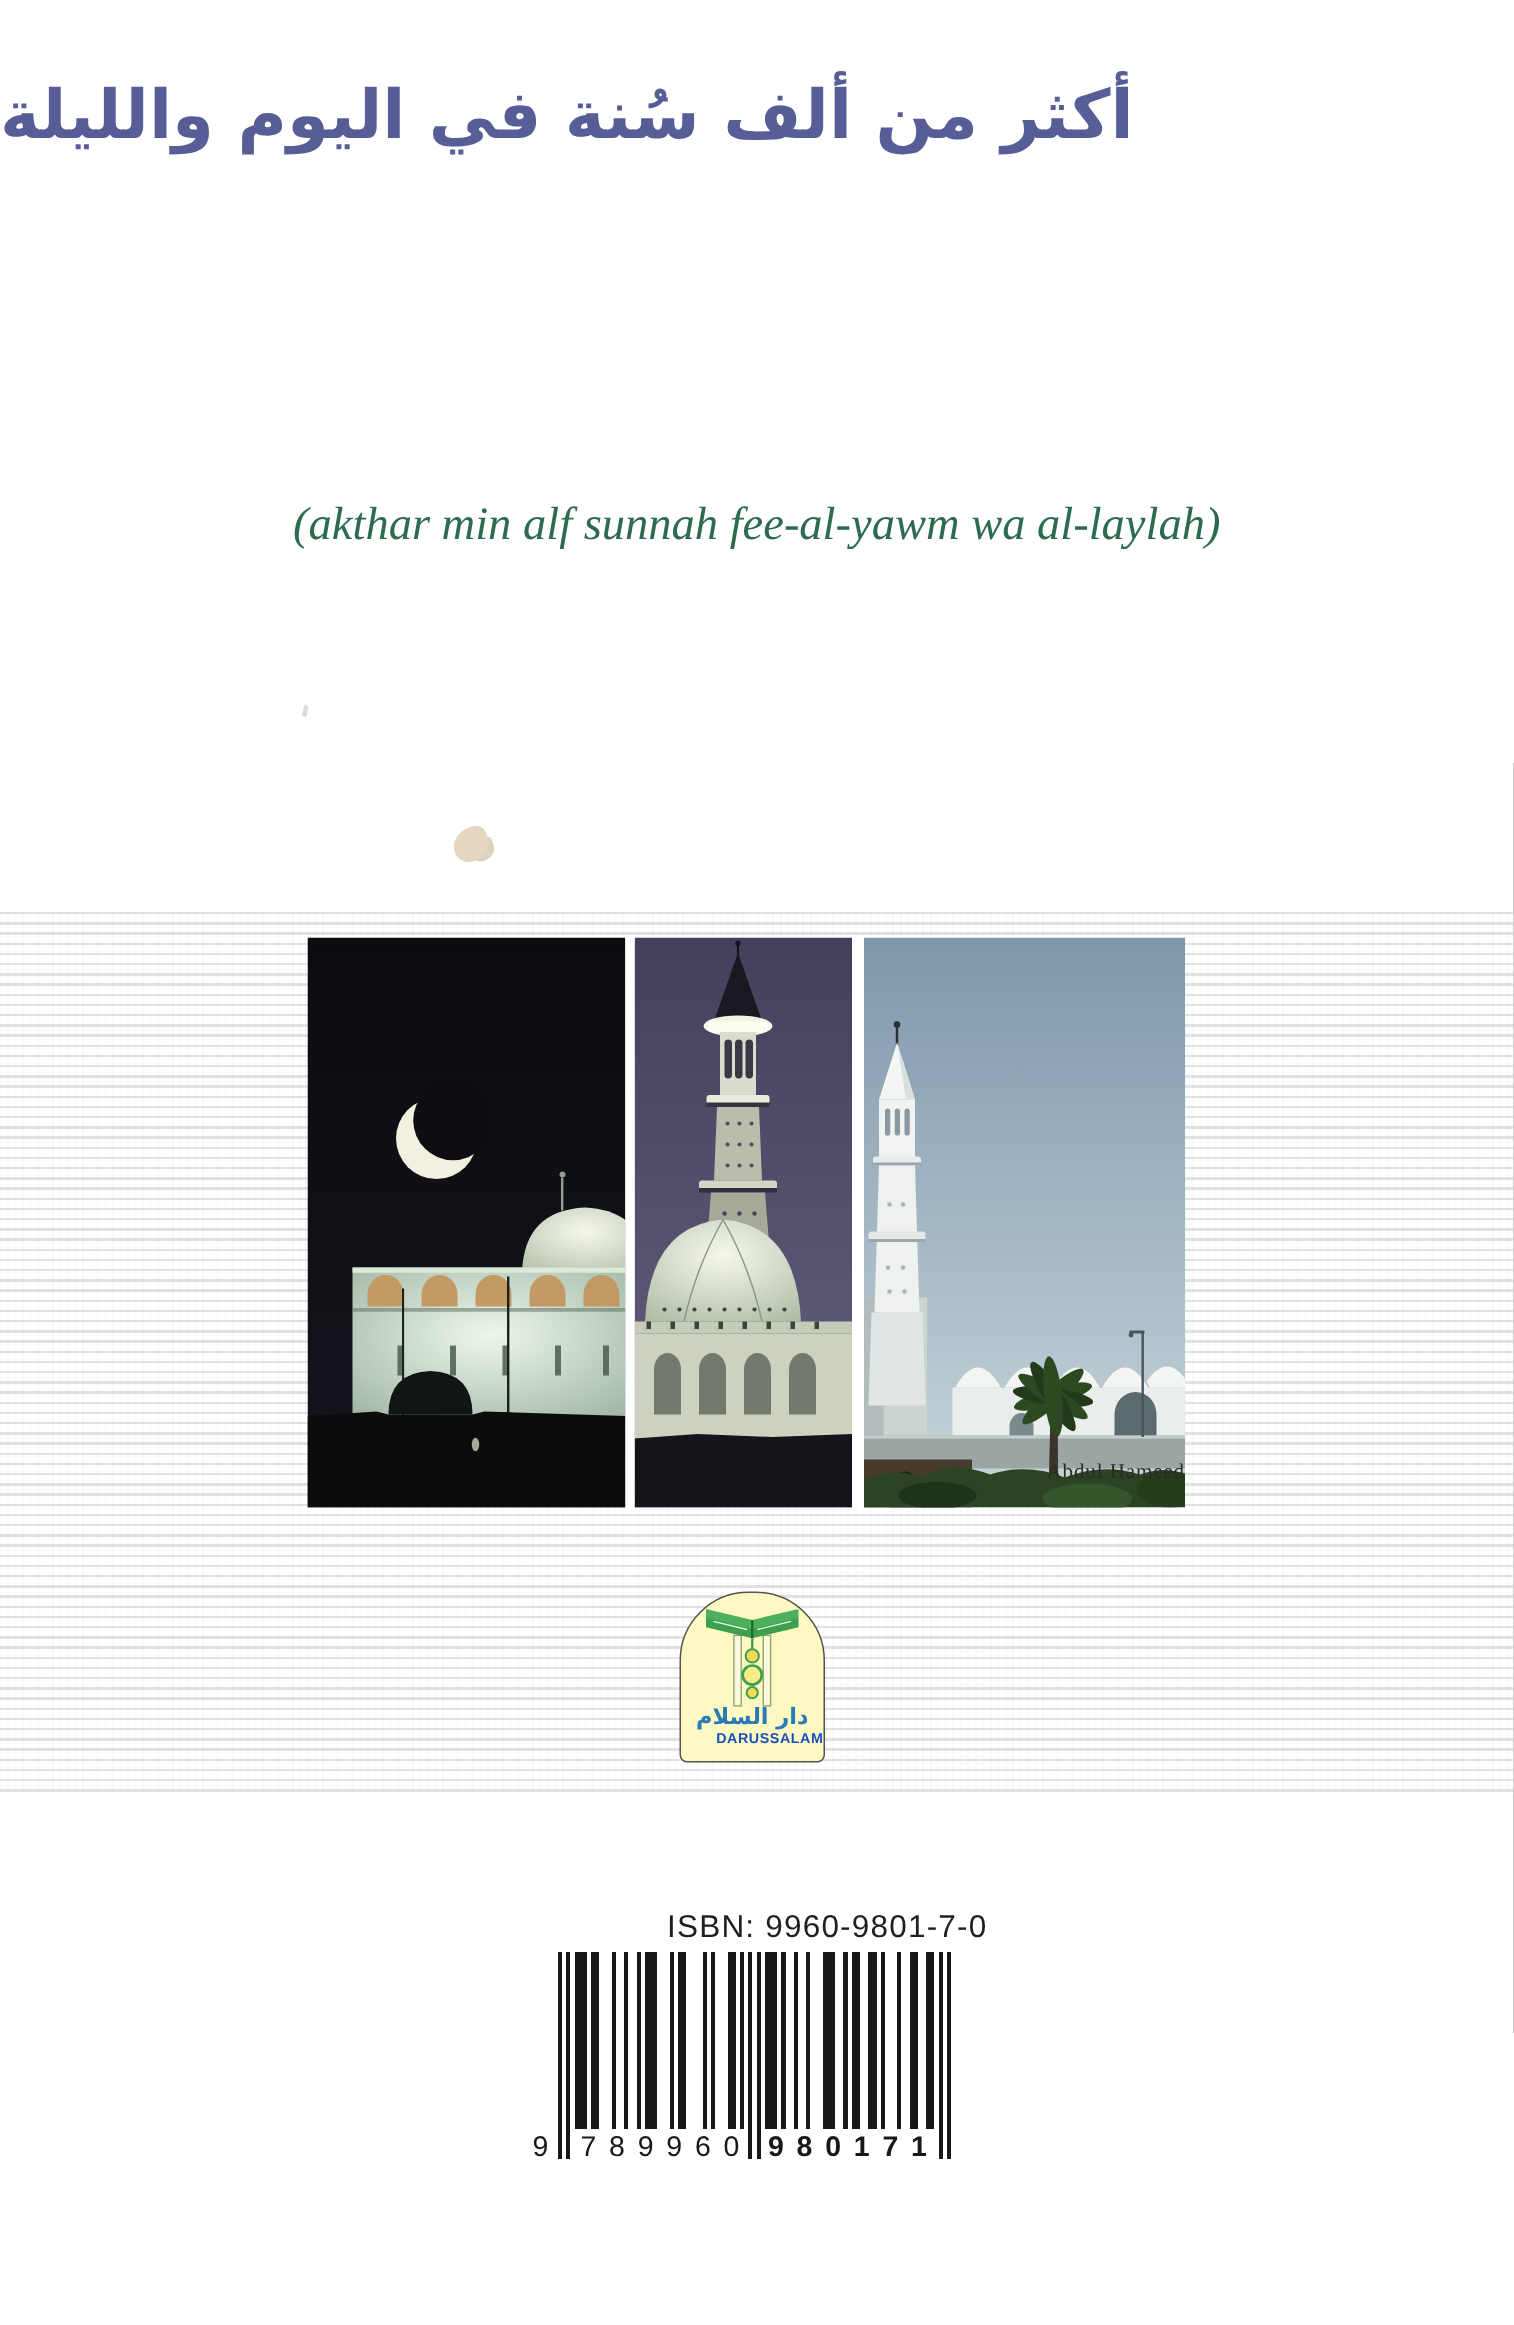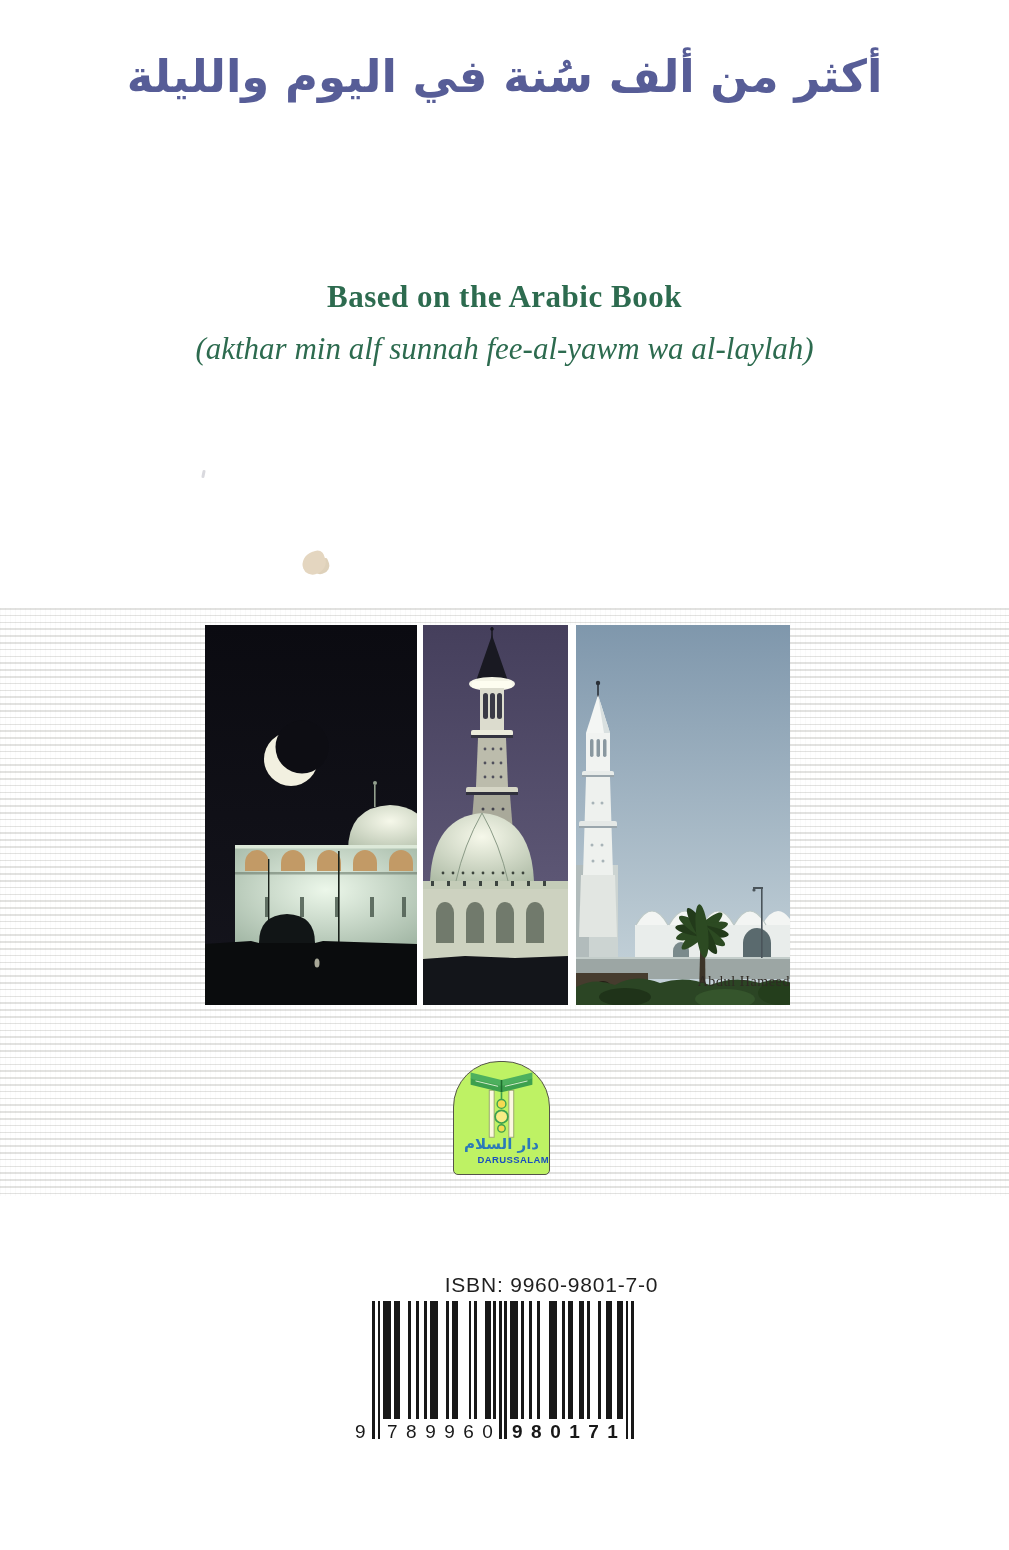--- a/index.html
+++ b/index.html
@@ -15,21 +15,21 @@
   
   .stripes{
     position:absolute;left:0;top:608px;width:1009px;height:588px;
     background:
       repeating-linear-gradient(90deg, rgba(0,0,0,0.018) 0 1px, transparent 1px 5px),
       repeating-linear-gradient(180deg,#e2e2e0 0 1.6px,#ffffff 1.6px 6.8px);
   }
   
   .title-ar{
     position:absolute;top:42px;left:0;width:100%;
-    text-align:center;direction:rtl;
+    text-align:left;direction:rtl;
     font-family:"DejaVu Sans",sans-serif;font-weight:bold;
     font-size:45px;line-height:1.55;color:#575d97;
   }
   .subtitle-ar{
     position:absolute;top:137px;left:0;width:100%;
     text-align:center;direction:rtl;
     font-family:"DejaVu Sans",sans-serif;font-weight:bold;
     font-size:32px;color:#3a3d63;
   }
   .line-en{
@@ -63,21 +63,21 @@
   .montage-wrap svg{display:block;}
   .credit{
     position:absolute;left:490px;top:974px;width:300px;
     text-align:right;
     font-family:"Liberation Serif",serif;font-size:14px;letter-spacing:.6px;
     color:#2f2a24;
   }
   
   .logo{
     position:absolute;left:453px;top:1061px;width:97px;height:114px;
-    background:#bef264;
+    background:#fef9c3;
     border:1.5px solid #55544a;
     border-radius:46px 46px 5px 5px;
     box-sizing:border-box;
     text-align:center;
   }
   .logo-art{position:absolute;left:0;top:2px;width:100%;height:76px;}
   .logo-arabic{
     position:absolute;left:0;top:74px;width:100%;
     font-family:"DejaVu Sans",sans-serif;font-weight:bold;
     font-size:15px;line-height:1.1;color:#2b7ab8;direction:rtl;
@@ -109,21 +109,20 @@
   .bc-right{left:140px;letter-spacing:8.5px;font-weight:bold;}
 </style>
 </head>
 <body>
 
 <div class="page">
 
   <div class="stripes"></div>
 
   <div class="title-ar">أكثر من ألف سُنة في اليوم والليلة</div>
-  <div class="line-en">Based on the Arabic Book</div>
   <div class="line-translit">(akthar min alf sunnah fee-al-yawm wa al-laylah)</div>
 
   <div class="smudge"></div>
   <div class="speck"></div>
 
   <div class="montage-wrap">
     <svg width="585" height="380" viewBox="0 0 585 380">
       <defs>
         <linearGradient id="gSkyN" x1="0" y1="0" x2="0" y2="1">
           <stop offset="0" stop-color="#0b0b11"></stop>

